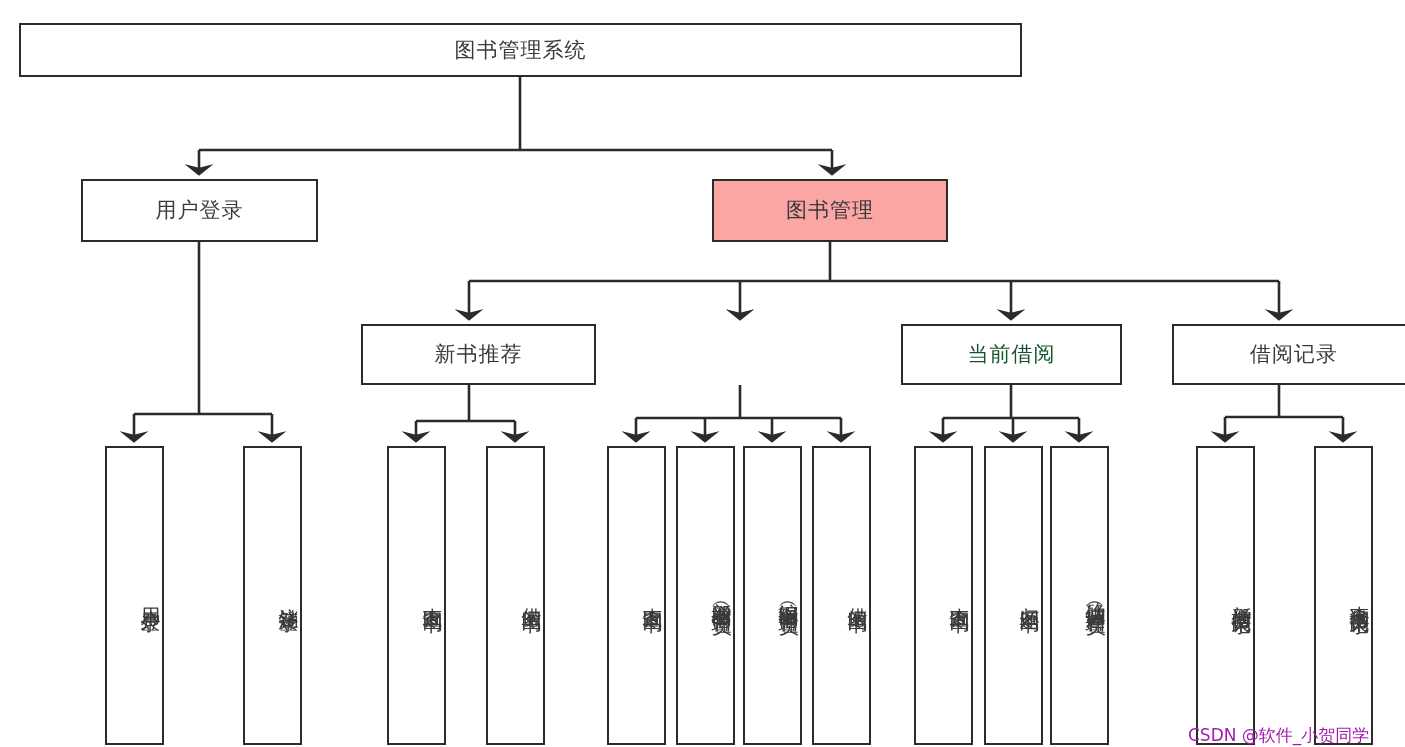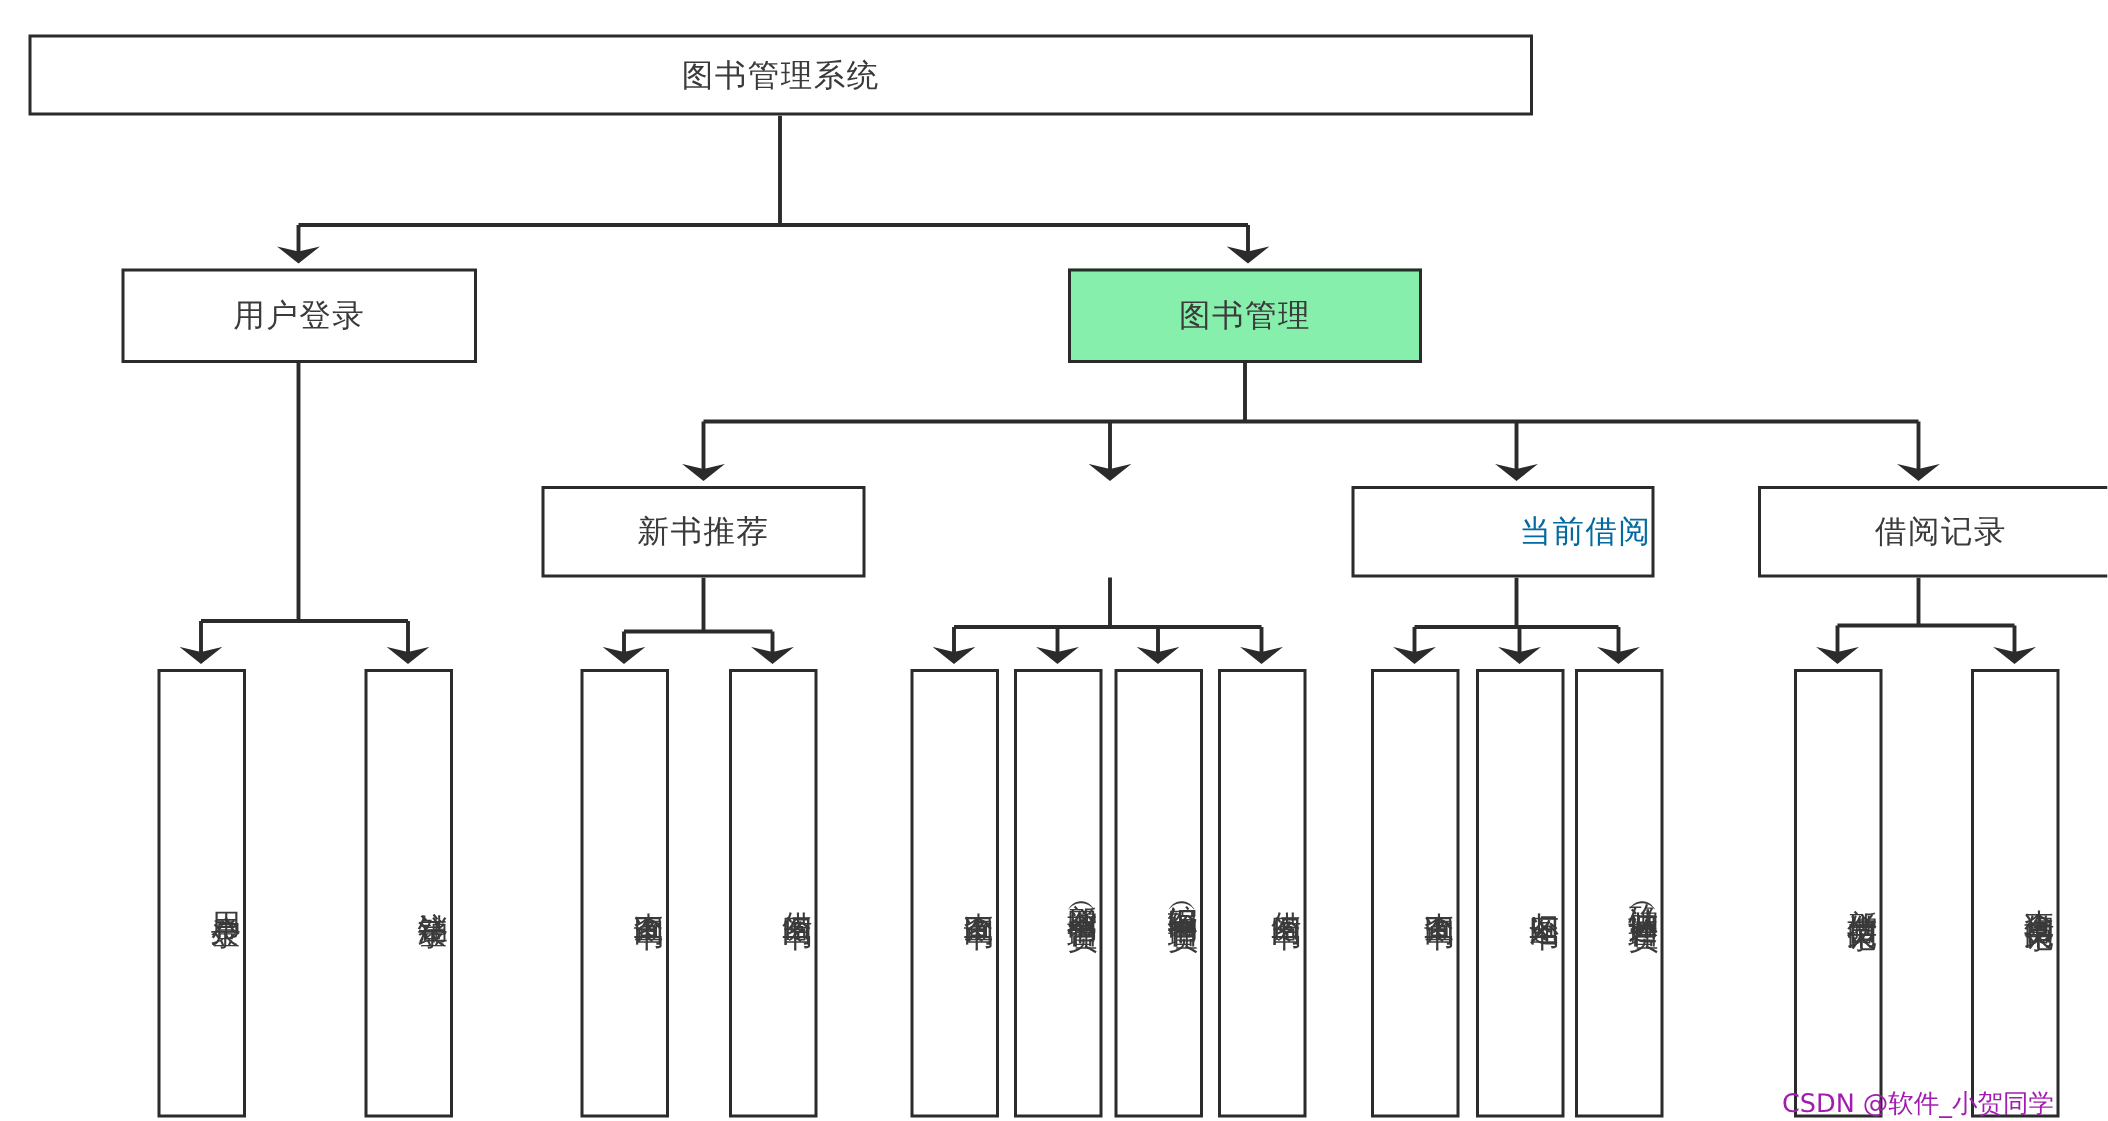--- a/index.html
+++ b/index.html
@@ -123,28 +123,28 @@
     </g>
   </svg>
 
   <div class="node h" style="left: 19px; top: 13px; width: 1003px; height: 54px; border-color: rgb(43, 43, 43); background: rgb(255, 255, 255); color: rgb(58, 58, 58);">
     <span class="ntext">图书管理系统</span>
   </div>
 
   <div class="node h" style="left: 81px; top: 169px; width: 237px; height: 63px; border-color: rgb(43, 43, 43); background: rgb(255, 255, 255); color: rgb(58, 58, 58);">
     <span class="ntext">用户登录</span>
   </div>
-  <div class="node h" style="left: 712px; top: 169px; width: 236px; height: 63px; border-color: rgb(43, 43, 43); background: #86efac; color: rgb(58, 58, 58);">
+  <div class="node h" style="left: 712px; top: 169px; width: 236px; height: 63px; border-color: rgb(43, 43, 43); background: #fca5a5; color: rgb(58, 58, 58);">
     <span class="ntext">图书管理</span>
   </div>
 
-  <div class="node h" style="left: 361px; top: 314px; width: 216px; height: 61px; border-color: rgb(43, 43, 43); background: rgb(255, 255, 255); color: rgb(58, 58, 58);">
+  <div class="node h" style="left: 361px; top: 314px; width: 235px; height: 61px; border-color: rgb(43, 43, 43); background: rgb(255, 255, 255); color: rgb(58, 58, 58);">
     <span class="ntext">新书推荐</span>
   </div>
-  <div class="node h" style="left: 901px; top: 314px; width: 202px; height: 61px; border-color: rgb(43, 43, 43); background: rgb(255, 255, 255); color: #0369a1; justify-content: flex-end;">
+  <div class="node h" style="left: 901px; top: 314px; width: 221px; height: 61px; border-color: rgb(43, 43, 43); background: rgb(255, 255, 255); color: #14532d;">
     <span class="ntext">当前借阅</span>
   </div>
   <div class="node h" style="left: 1172px; top: 314px; width: 244px; height: 61px; border-color: rgb(43, 43, 43); background: rgb(255, 255, 255); color: rgb(58, 58, 58);">
     <span class="ntext">借阅记录</span>
   </div>
 
   <div class="node v" style="left: 105px; top: 436px; width: 59px; height: 299px; border-color: rgb(43, 43, 43); background: rgb(255, 255, 255); color: rgb(58, 58, 58);">
     <span class="ntext">用户登录</span>
   </div>
   <div class="node v" style="left: 243px; top: 436px; width: 59px; height: 299px; border-color: rgb(43, 43, 43); background: rgb(255, 255, 255); color: rgb(58, 58, 58);">

